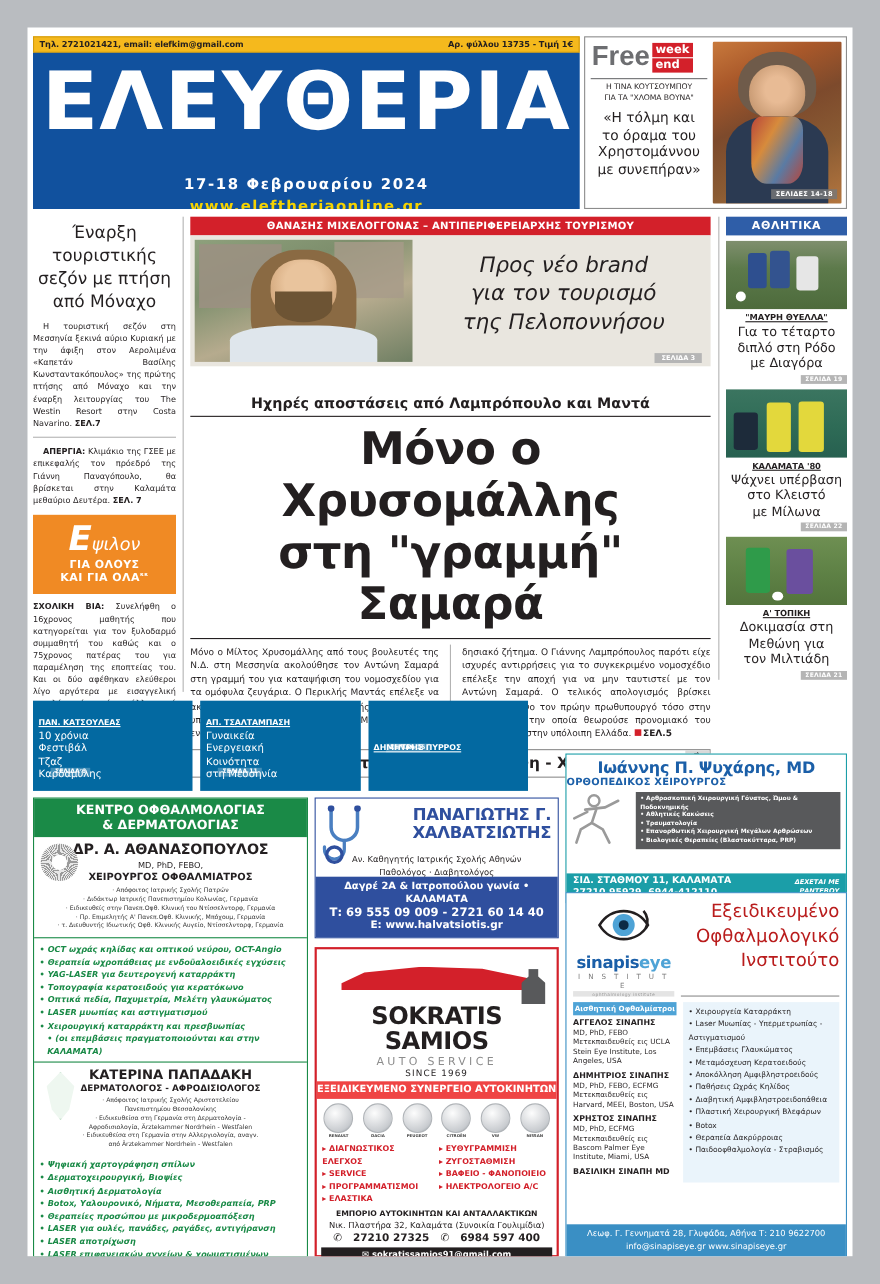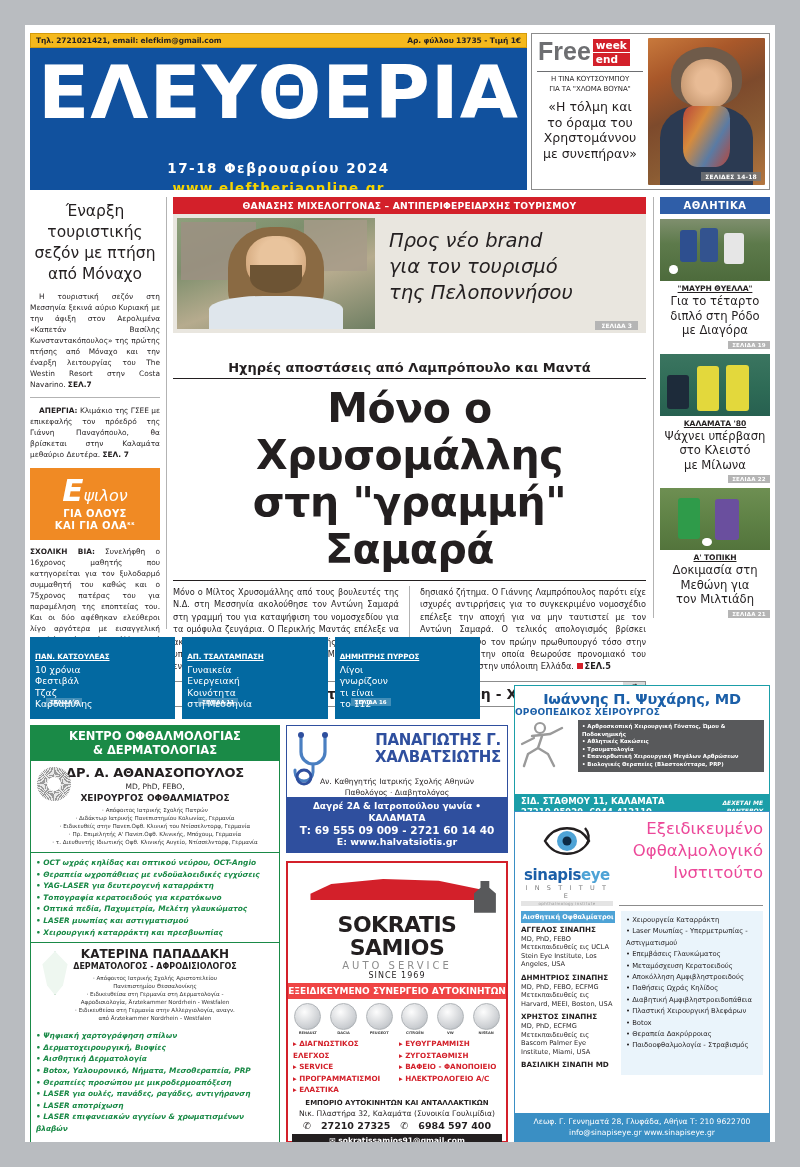--- a/index.html
+++ b/index.html
@@ -178,21 +178,21 @@
     position: absolute; left: 37%; top: 42%; width: 26%; height: 26%;
     background: #6d5434; border-radius: 0 0 50% 50%;
   }
   .feature-photo .fp-shirt {
     position: absolute; left: 16%; top: 70%; width: 68%; height: 30%;
     background: #dfe6ec; border-radius: 40% 40% 0 0;
   }
   .feature-text {
     flex: 1; padding: 10px 6px 0 14px;
     font-style: italic; font-size: 19.5px; line-height: 26px;
-    color: #231f20; text-align: left;
+    color: #231f20; text-align: center;
   }
   .feature-page {
     position: absolute; right: 8px; bottom: 3px;
     background: #b5b5b5; color: #fff; font-size: 6px; font-weight: bold;
     padding: 1px 6px;
   }
 
   .kicker2 {
     font-size: 13px; font-weight: bold; color: #231f20;
     padding: 27px 0 3px; text-align: center;
@@ -463,21 +463,21 @@
   .sin-brand { font-size: 15px; font-weight: bold; letter-spacing: -0.4px; }
   .sin-brand .b1 { color: #1b5fa8; }
   .sin-brand .b2 { color: #4ea3d6; }
   .sin-inst { font-size: 6.5px; color: #7d7d7d; letter-spacing: 2.6px; }
   .sin-inst2 {
     font-size: 4px; color: #9a9a9a; letter-spacing: .4px;
     background: #e4e4e4; margin-top: 1px;
   }
   .sin-title {
     flex: 1; text-align: right; font-size: 16.5px; line-height: 22px;
-    color: #ec4899; border-bottom: 1px solid #8c8c8c; padding-bottom: 2px;
+    color: #b91c1c; border-bottom: 1px solid #8c8c8c; padding-bottom: 2px;
   }
   .sin-body { display: flex; padding: 5px 6px 0; gap: 6px; }
   .sin-left { width: 94px; }
   .sin-lhead {
     background: #4ea3d6; color: #fff; font-size: 6.5px; font-weight: bold;
     text-align: center; padding: 2px 0; margin-bottom: 3px;
   }
   .sin-doc { font-size: 6.6px; line-height: 8.6px; color: #231f20; margin-bottom: 5px; }
   .sin-doc b { font-size: 7.2px; }
   .sin-right {
@@ -686,26 +686,20 @@
       <div class="t-photo">
         <div class="tp-hair" style="background:#c8a064"></div>
         <div class="tp-head" style="background:#e8c0a0"></div>
         <div class="tp-body" style="background:#6d2b33"></div>
       </div>
     </div>
 
     <div class="teaser">
       <div class="t-text">
         <span class="t-kick">ΔΗΜΗΤΡΗΣ ΠΥΡΡΟΣ</span>
-        <div class="t-lines">
-          <div>Λίγοι</div>
-          <div>γνωρίζουν</div>
-          <div>τι είναι</div>
-          <div>το 112</div>
-        </div>
         <div class="t-pg">ΣΕΛΙΔΑ 16</div>
       </div>
       <div class="t-photo">
         <div class="tp-hair" style="background:#6b6b6b"></div>
         <div class="tp-head" style="background:#e0b490"></div>
         <div class="tp-body" style="background:#1b3f73"></div>
       </div>
     </div>
   </div>
 
@@ -763,20 +757,21 @@
         </div>
       </div>
       <ul class="oph-bullets">
         <li>OCT ωχράς κηλίδας και οπτικού νεύρου, OCT-Angio</li>
         <li>Θεραπεία ωχροπάθειας με ενδοϋαλοειδικές εγχύσεις</li>
         <li>YAG-LASER για δευτερογενή καταρράκτη</li>
         <li>Τοπογραφία κερατοειδούς για κερατόκωνο</li>
         <li>Οπτικά πεδία, Παχυμετρία, Μελέτη γλαυκώματος</li>
         <li>LASER μυωπίας και αστιγματισμού</li>
         <li>Χειρουργική καταρράκτη και πρεσβυωπίας</li>
+        <li style="list-style:none;padding-left:7px">(οι επεμβάσεις πραγματοποιούνται και στην ΚΑΛΑΜΑΤΑ)</li>
       </ul>
       <div class="oph-sub">
         <div class="oph-leaf"></div>
         <div class="oph-name2">ΚΑΤΕΡΙΝΑ ΠΑΠΑΔΑΚΗ</div>
         <div class="oph-role2">ΔΕΡΜΑΤΟΛΟΓΟΣ - ΑΦΡΟΔΙΣΙΟΛΟΓΟΣ</div>
         <div class="oph-creds">
           <div>· Απόφοιτος Ιατρικής Σχολής Αριστοτελείου</div>
           <div>Πανεπιστημίου Θεσσαλονίκης</div>
           <div>· Ειδικευθείσα στη Γερμανία στη Δερματολογία -</div>
           <div>Αφροδισιολογία, Ärztekammer Nordrhein - Westfalen</div>

